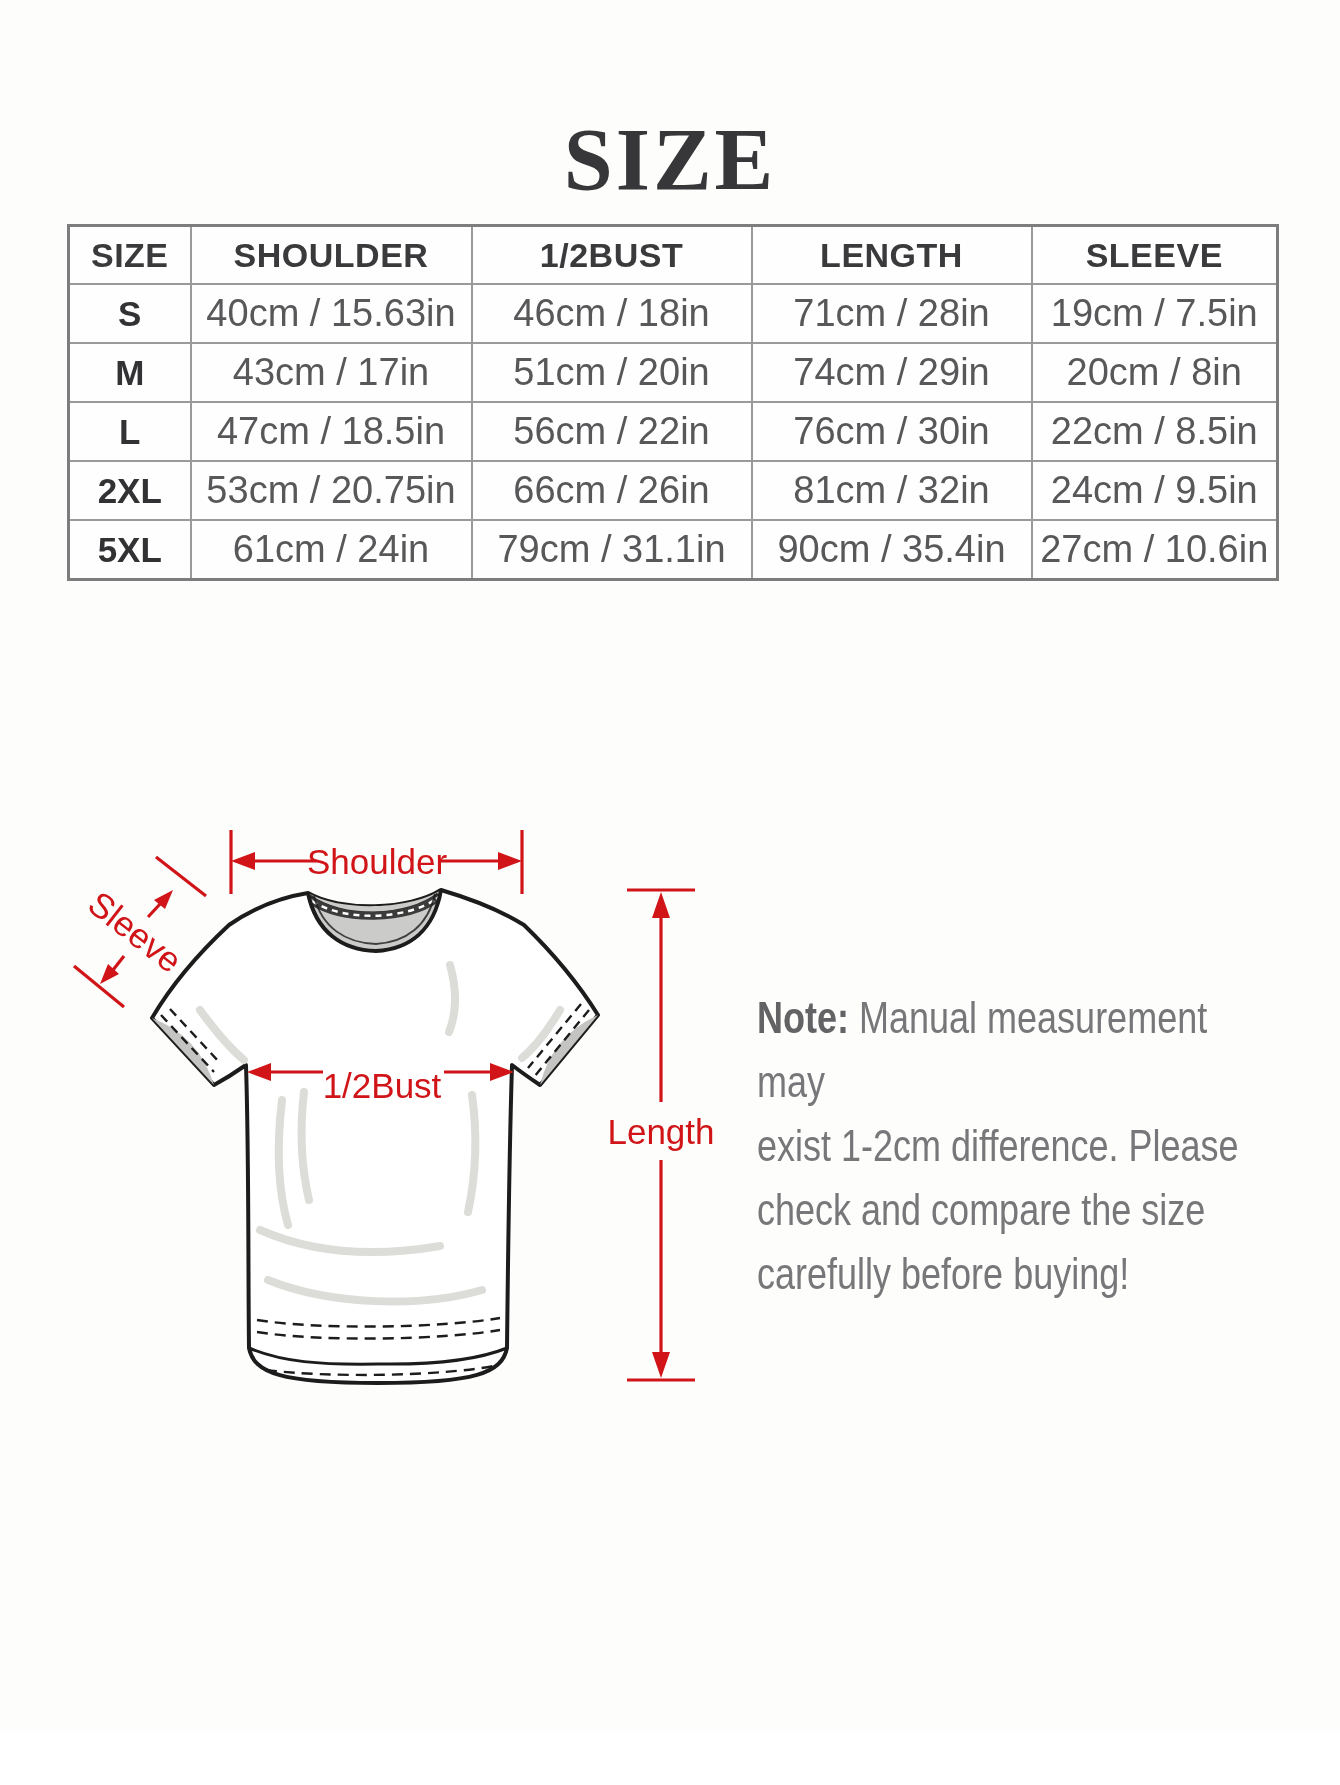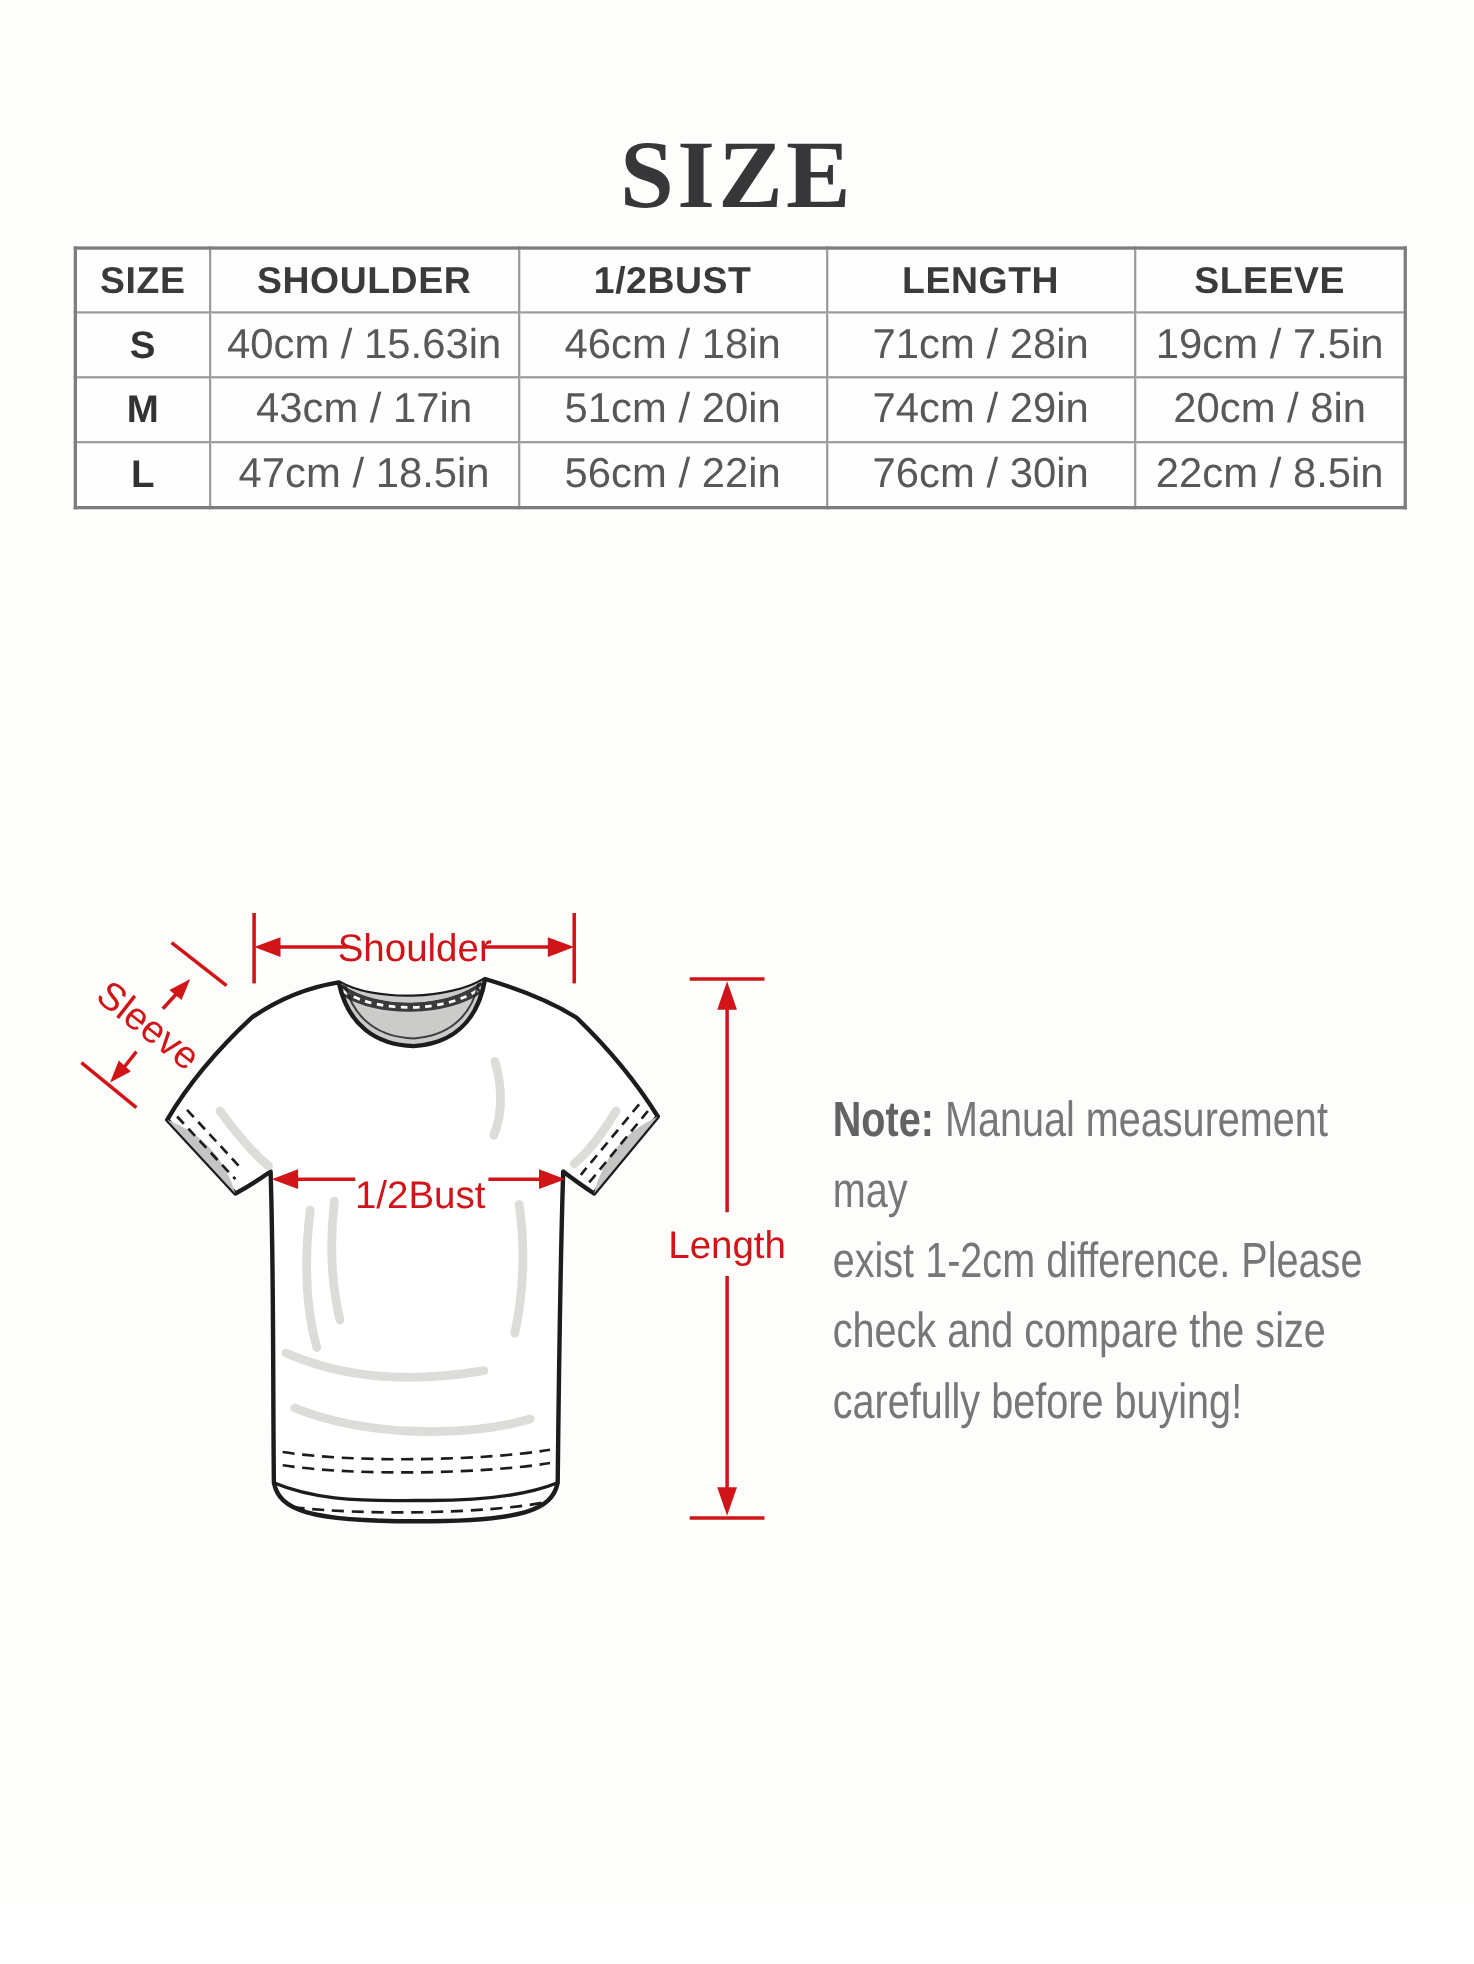--- a/index.html
+++ b/index.html
@@ -81,20 +81,34 @@
           <td>74cm / 29in</td>
           <td>20cm / 8in</td>
         </tr>
         <tr>
           <td class="size-col">L</td>
           <td>47cm / 18.5in</td>
           <td>56cm / 22in</td>
           <td>76cm / 30in</td>
           <td>22cm / 8.5in</td>
         </tr>
+        <tr>
+          <td class="size-col">2XL</td>
+          <td>53cm / 20.75in</td>
+          <td>66cm / 26in</td>
+          <td>81cm / 32in</td>
+          <td>24cm / 9.5in</td>
+        </tr>
+        <tr>
+          <td class="size-col">5XL</td>
+          <td>61cm / 24in</td>
+          <td>79cm / 31.1in</td>
+          <td>90cm / 35.4in</td>
+          <td>27cm / 10.6in</td>
+        </tr>
       </tbody>
   </table>
 
   <svg class="diagram-svg" viewBox="0 0 700 660">
 
     <g>
 
       <path d="M 209 165
            C 235 147 263 137 288 133
            C 320 152 390 150 421 130

